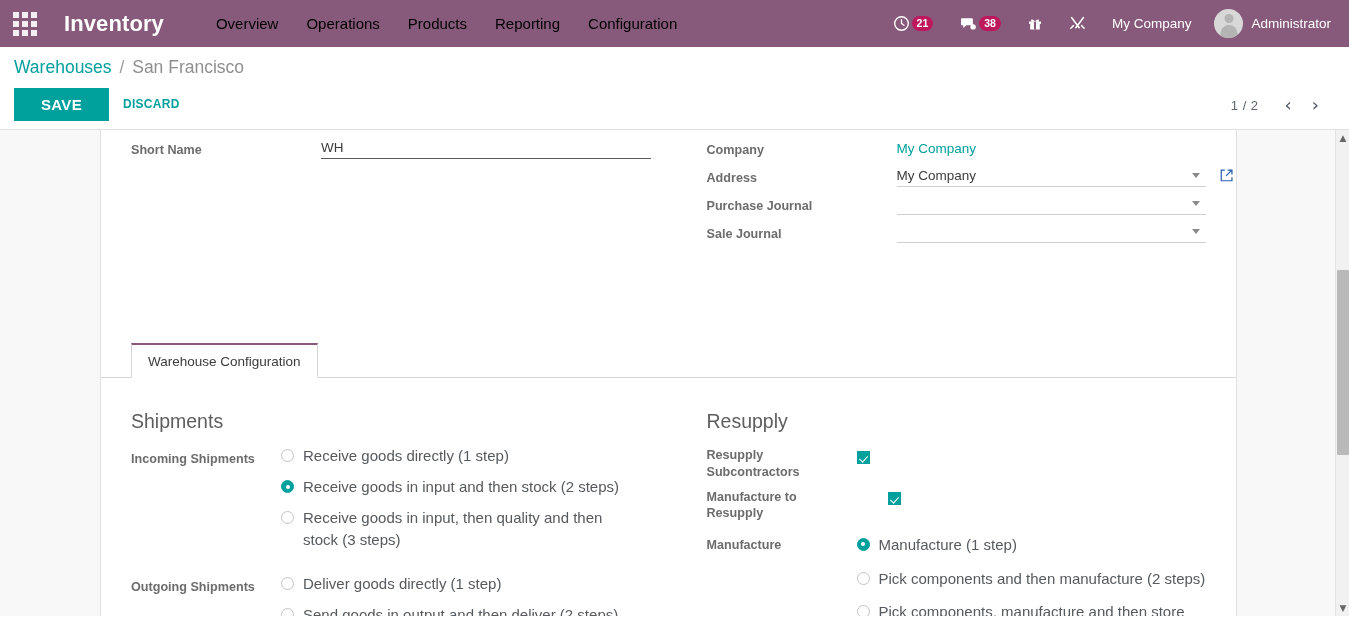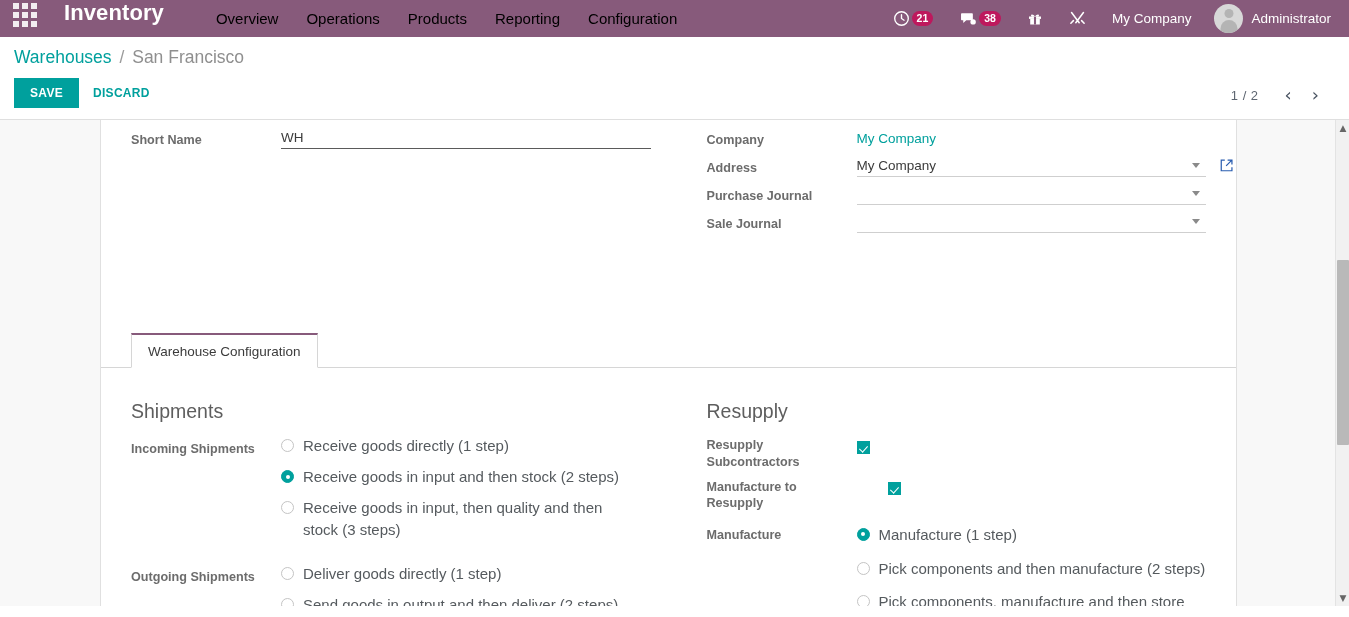--- a/index.html
+++ b/index.html
@@ -7,23 +7,24 @@
     margin: 0; padding: 0;
     width: 1349px; height: 617px;
     overflow: hidden;
     font-family: "Liberation Sans", sans-serif;
     background: #ffffff;
     color: #4c4c4c;
   }
 
   
   .navbar {
-    height: 37px;
+    height: 47px;
     background: #875A7B;
     display: flex;
+    align-items: center;
     padding: 0 14px 0 8px;
     color: #ffffff;
     position: relative;
   }
   .apps-grid {
     width: 34px; height: 30px;
     display: grid;
     grid-template-columns: repeat(3, 6px);
     grid-template-rows: repeat(3, 6px);
     gap: 3px;
@@ -117,22 +118,22 @@
     line-height: 1.25;
     margin-bottom: 9px;
     white-space: nowrap;
   }
   .breadcrumb .bc-link { color: #00A09D; cursor: pointer; text-decoration: none; }
   .breadcrumb .bc-sep { color: #9b9b9b; margin: 0 3px; }
   .breadcrumb .bc-current { color: #8f8f8f; }
   .cp-buttons { display: flex; align-items: center; gap: 0; }
   .btn-save {
     background: #00A09D; color: #fff; border: none;
-    font-size: 12px; font-weight: bold; letter-spacing: .3px;
-    padding: 8px 16px; cursor: pointer;
+    font-size: 15px; font-weight: bold; letter-spacing: .3px;
+    padding: 8px 27px; cursor: pointer;
     font-family: inherit;
   }
   .btn-discard {
     background: none; border: none; color: #00A09D;
     font-size: 12px; font-weight: bold; letter-spacing: .3px;
     padding: 8px 14px; cursor: pointer; font-family: inherit;
   }
   .pager {
     position: absolute; right: 22px; bottom: 14px;
     display: flex; align-items: center; gap: 4px;
@@ -177,21 +178,21 @@
   
   .grp {
     display: flex;
     gap: 0;
     padding-top: 8px;
   }
   .col { width: 50%; }
   .col-left { padding-right: 18px; }
   .col-right { padding-left: 38px; }
 
-  .frow { display: flex; align-items: flex-start; margin-bottom: 2px; min-height: 26px; }
+  .frow { display: flex; align-items: flex-start; margin-bottom: 2px; min-height: 26px; gap: 40px; }
   .flabel {
     font-size: 12.6px; font-weight: bold; color: #6c6c6c;
     width: 150px; flex: 0 0 150px; padding-top: 4px; line-height: 1.28;
   }
   .fval { flex: 1 1 auto; min-width: 0; position: relative; }
   .inp-underline {
     border: none; border-bottom: 1px solid #5a5a5a;
     background: transparent; outline: none;
     font-size: 13.5px; color: #3b3b3b; font-family: inherit;
     width: 100%; padding: 2px 0 3px;

